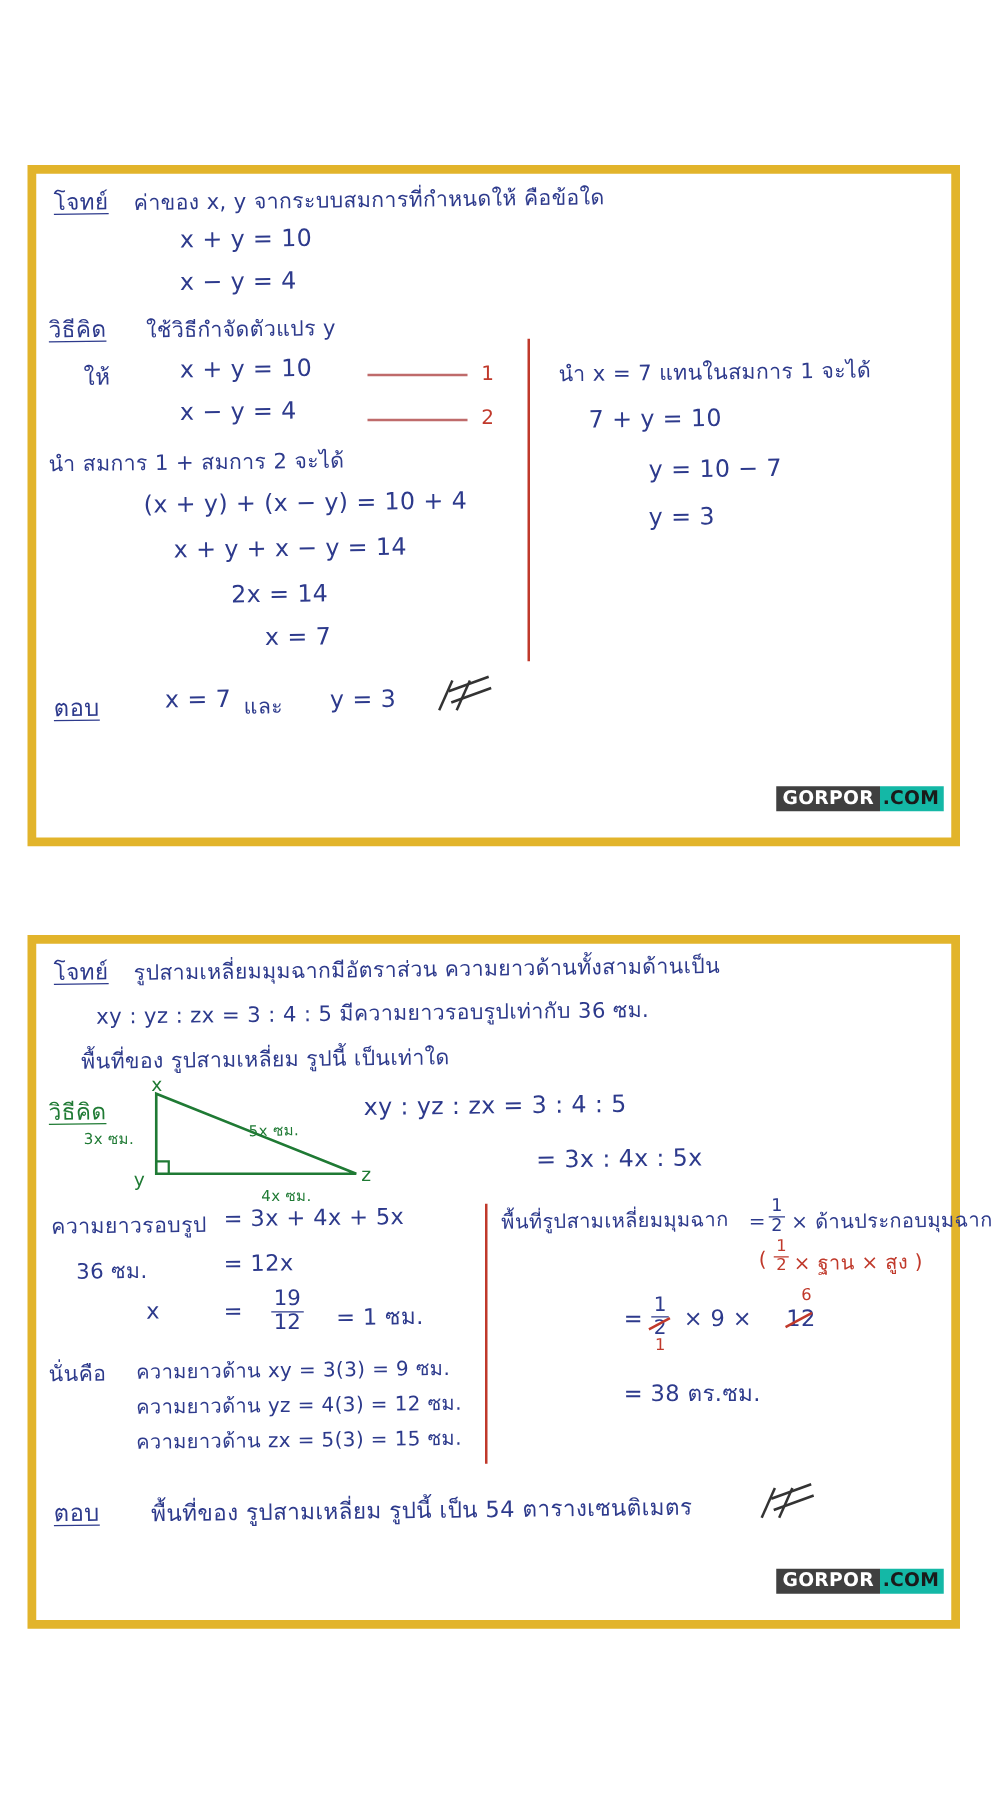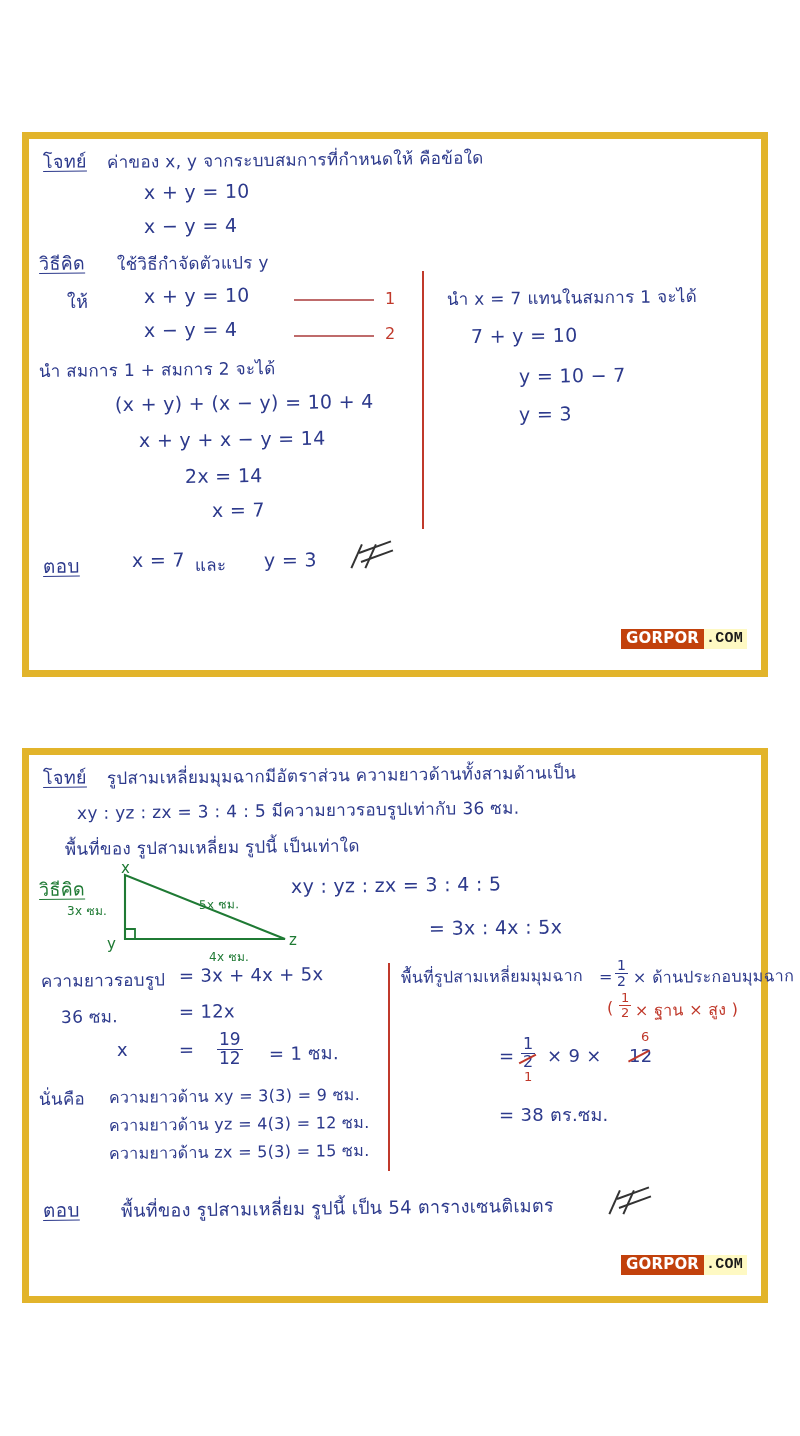--- a/index.html
+++ b/index.html
@@ -72,30 +72,29 @@
   .tri svg{display:block;}
 
   
   .logo{
     position:absolute;
     display:flex;align-items:center;
     font-family:"DejaVu Sans","Liberation Sans",sans-serif;
     font-weight:bold;font-size:15px;letter-spacing:.2px;
   }
   .logo .g{
-    background:#c2410c;color:#ffffff;
+    background:#404040;color:#ffffff;
     padding:2px 5px 3px 5px;
     line-height:1;
   }
   .logo .c{
     color:#1a1a1a;
     padding:2px 4px 3px 2px;
     line-height:1;
-    background:#fef9c3;
-    font-family:Liberation Mono, monospace;
+    background:#14b8a6;
   }
 </style>
 </head>
 <body>
 
 <div class="page">
 
   <div class="panel" id="panel-1">
     <div class="sheet">
 

